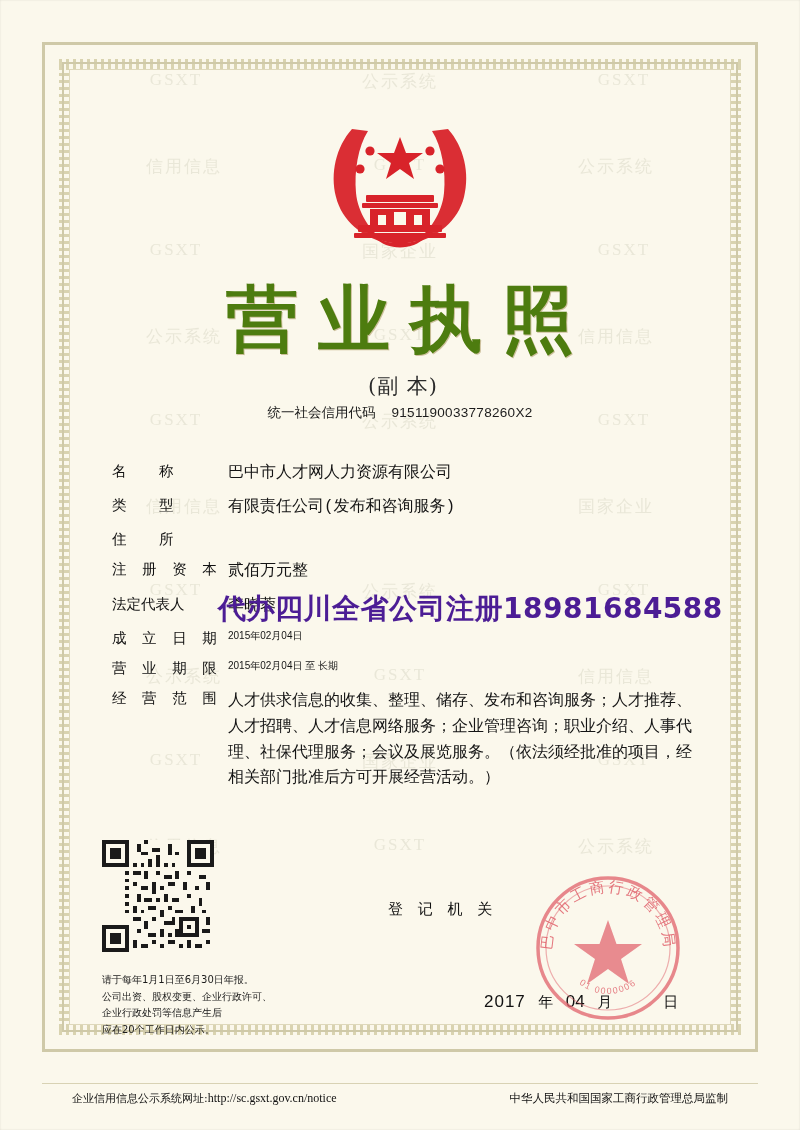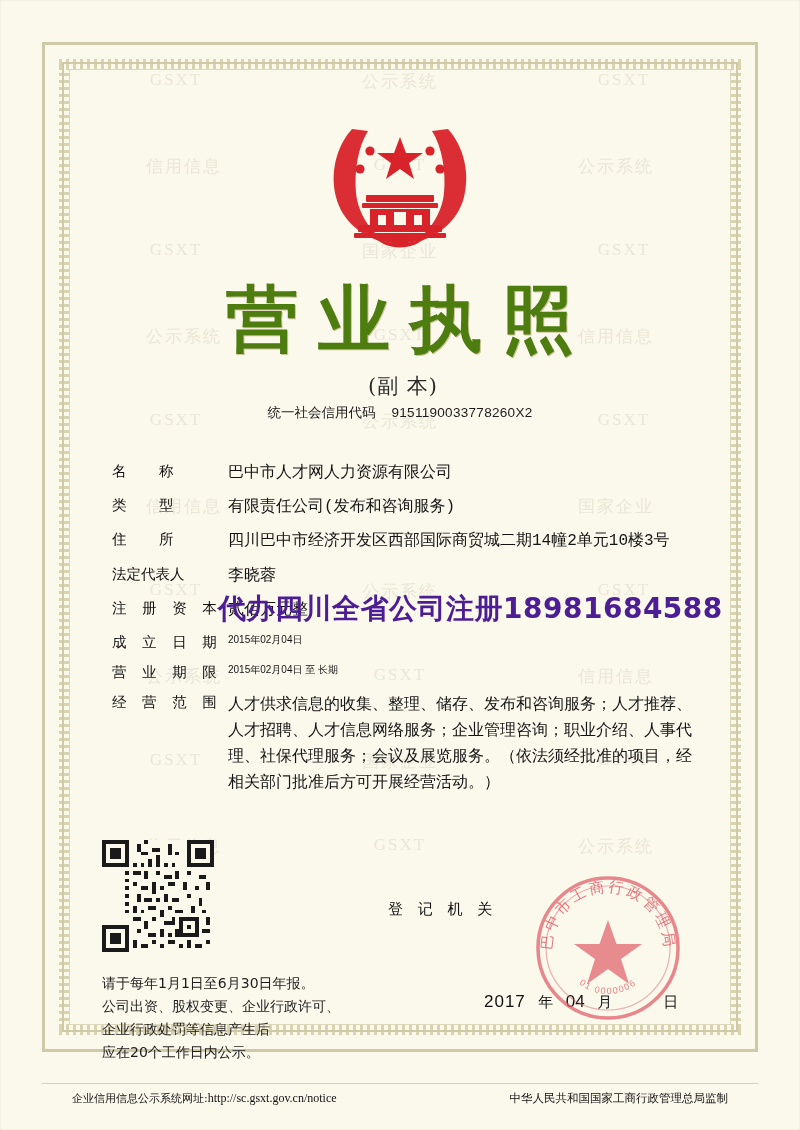--- a/index.html
+++ b/index.html
@@ -246,21 +246,21 @@
     height: 152px;
     z-index: 5;
   }
 
   
   .notes {
     position: absolute;
     left: 102px;
     top: 972px;
     font-family: "DejaVu Sans", sans-serif;
-    font-size: 14px;
+    font-size: 10px;
     line-height: 1.65;
     color: #1c1c1c;
   }
 
   
   .footer-left {
     position: absolute;
     left: 72px;
     bottom: 24px;
     font-family: "DejaVu Sans", sans-serif;
@@ -399,31 +399,30 @@
       <div class="val">巴中市人才网人力资源有限公司</div>
     </div>
 
     <div class="row">
       <div class="lbl sp2">类    型</div>
       <div class="val">有限责任公司(发布和咨询服务)</div>
     </div>
 
     <div class="row">
       <div class="lbl sp2">住    所</div>
-      <div class="val">四川巴中市经济开发区西部国际商贸城二期14幢2单元10楼3号</div>
+    </div>
+
+    <div class="row">
+      <div class="lbl sp1">注 册 资 本</div>
+      <div class="val">贰佰万元整</div>
     </div>
 
     <div class="row">
       <div class="lbl">法定代表人</div>
       <div class="val">李晓蓉</div>
-    </div>
-
-    <div class="row">
-      <div class="lbl sp1">注 册 资 本</div>
-      <div class="val">贰佰万元整</div>
     </div>
 
     <div class="row">
       <div class="lbl sp1">成 立 日 期</div>
       <div class="val mono-date">2015年02月04日</div>
     </div>
 
     <div class="row">
       <div class="lbl sp1">营 业 期 限</div>
       <div class="val mono-date">2015年02月04日   至  长期</div>

